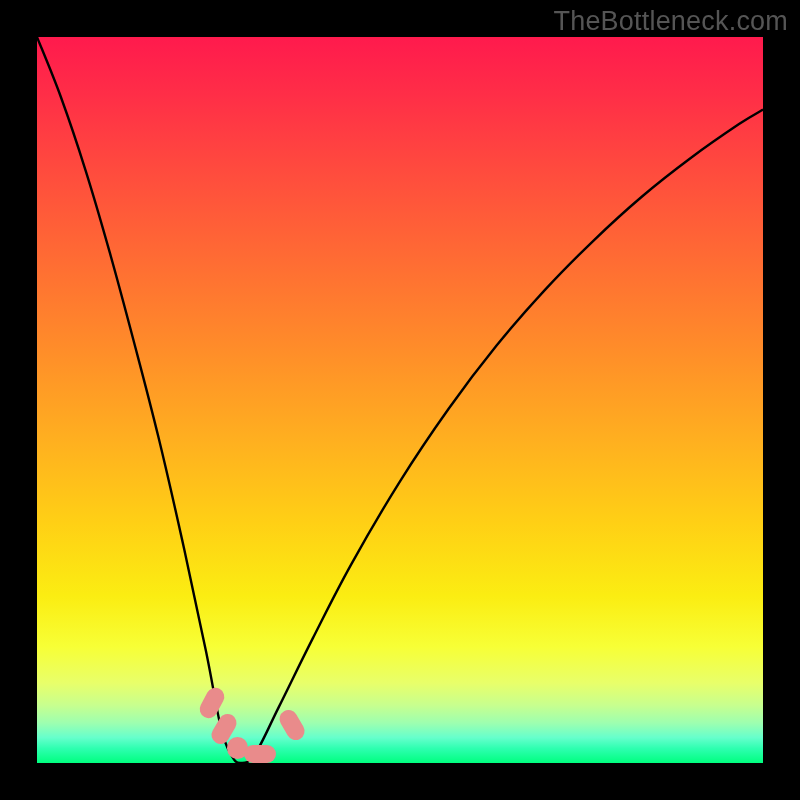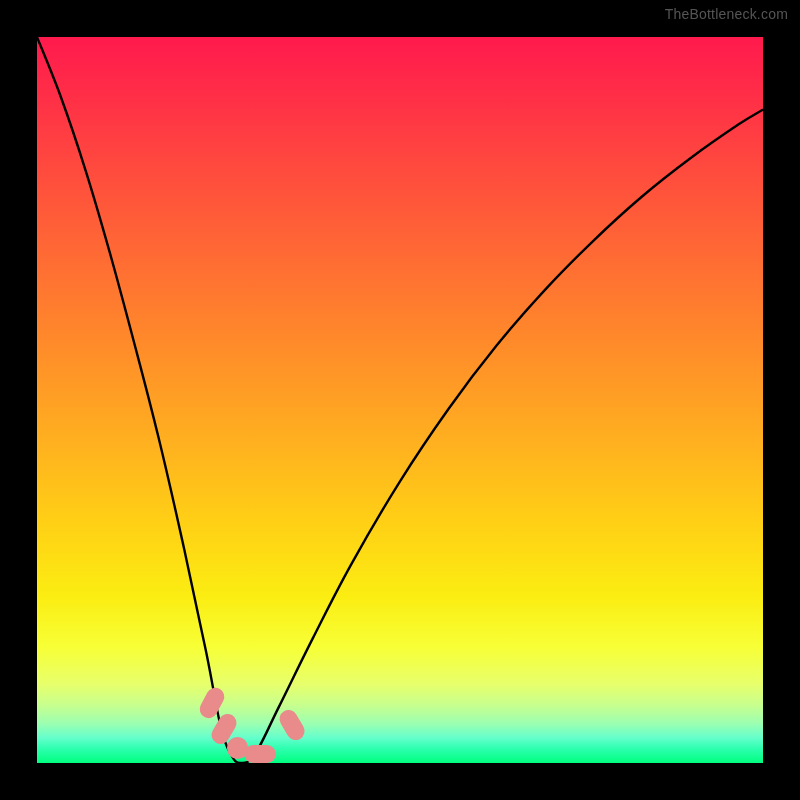--- a/index.html
+++ b/index.html
@@ -39,21 +39,21 @@
       #9dffb0 94.5%,
       #66ffcc 96.5%,
       #2effb0 98%,
       #00ff7f 100%);
   }
   .watermark {
     position: absolute;
     top: 6px;
     right: 12px;
     font-family: Arial, Helvetica, sans-serif;
-    font-size: 14px;
+    font-size: 27px;
     color: #555;
     letter-spacing: 0.2px;
   }
   svg.curve {
     position: absolute;
     left: 0;
     top: 0;
     width: 726px;
     height: 726px;
   }

